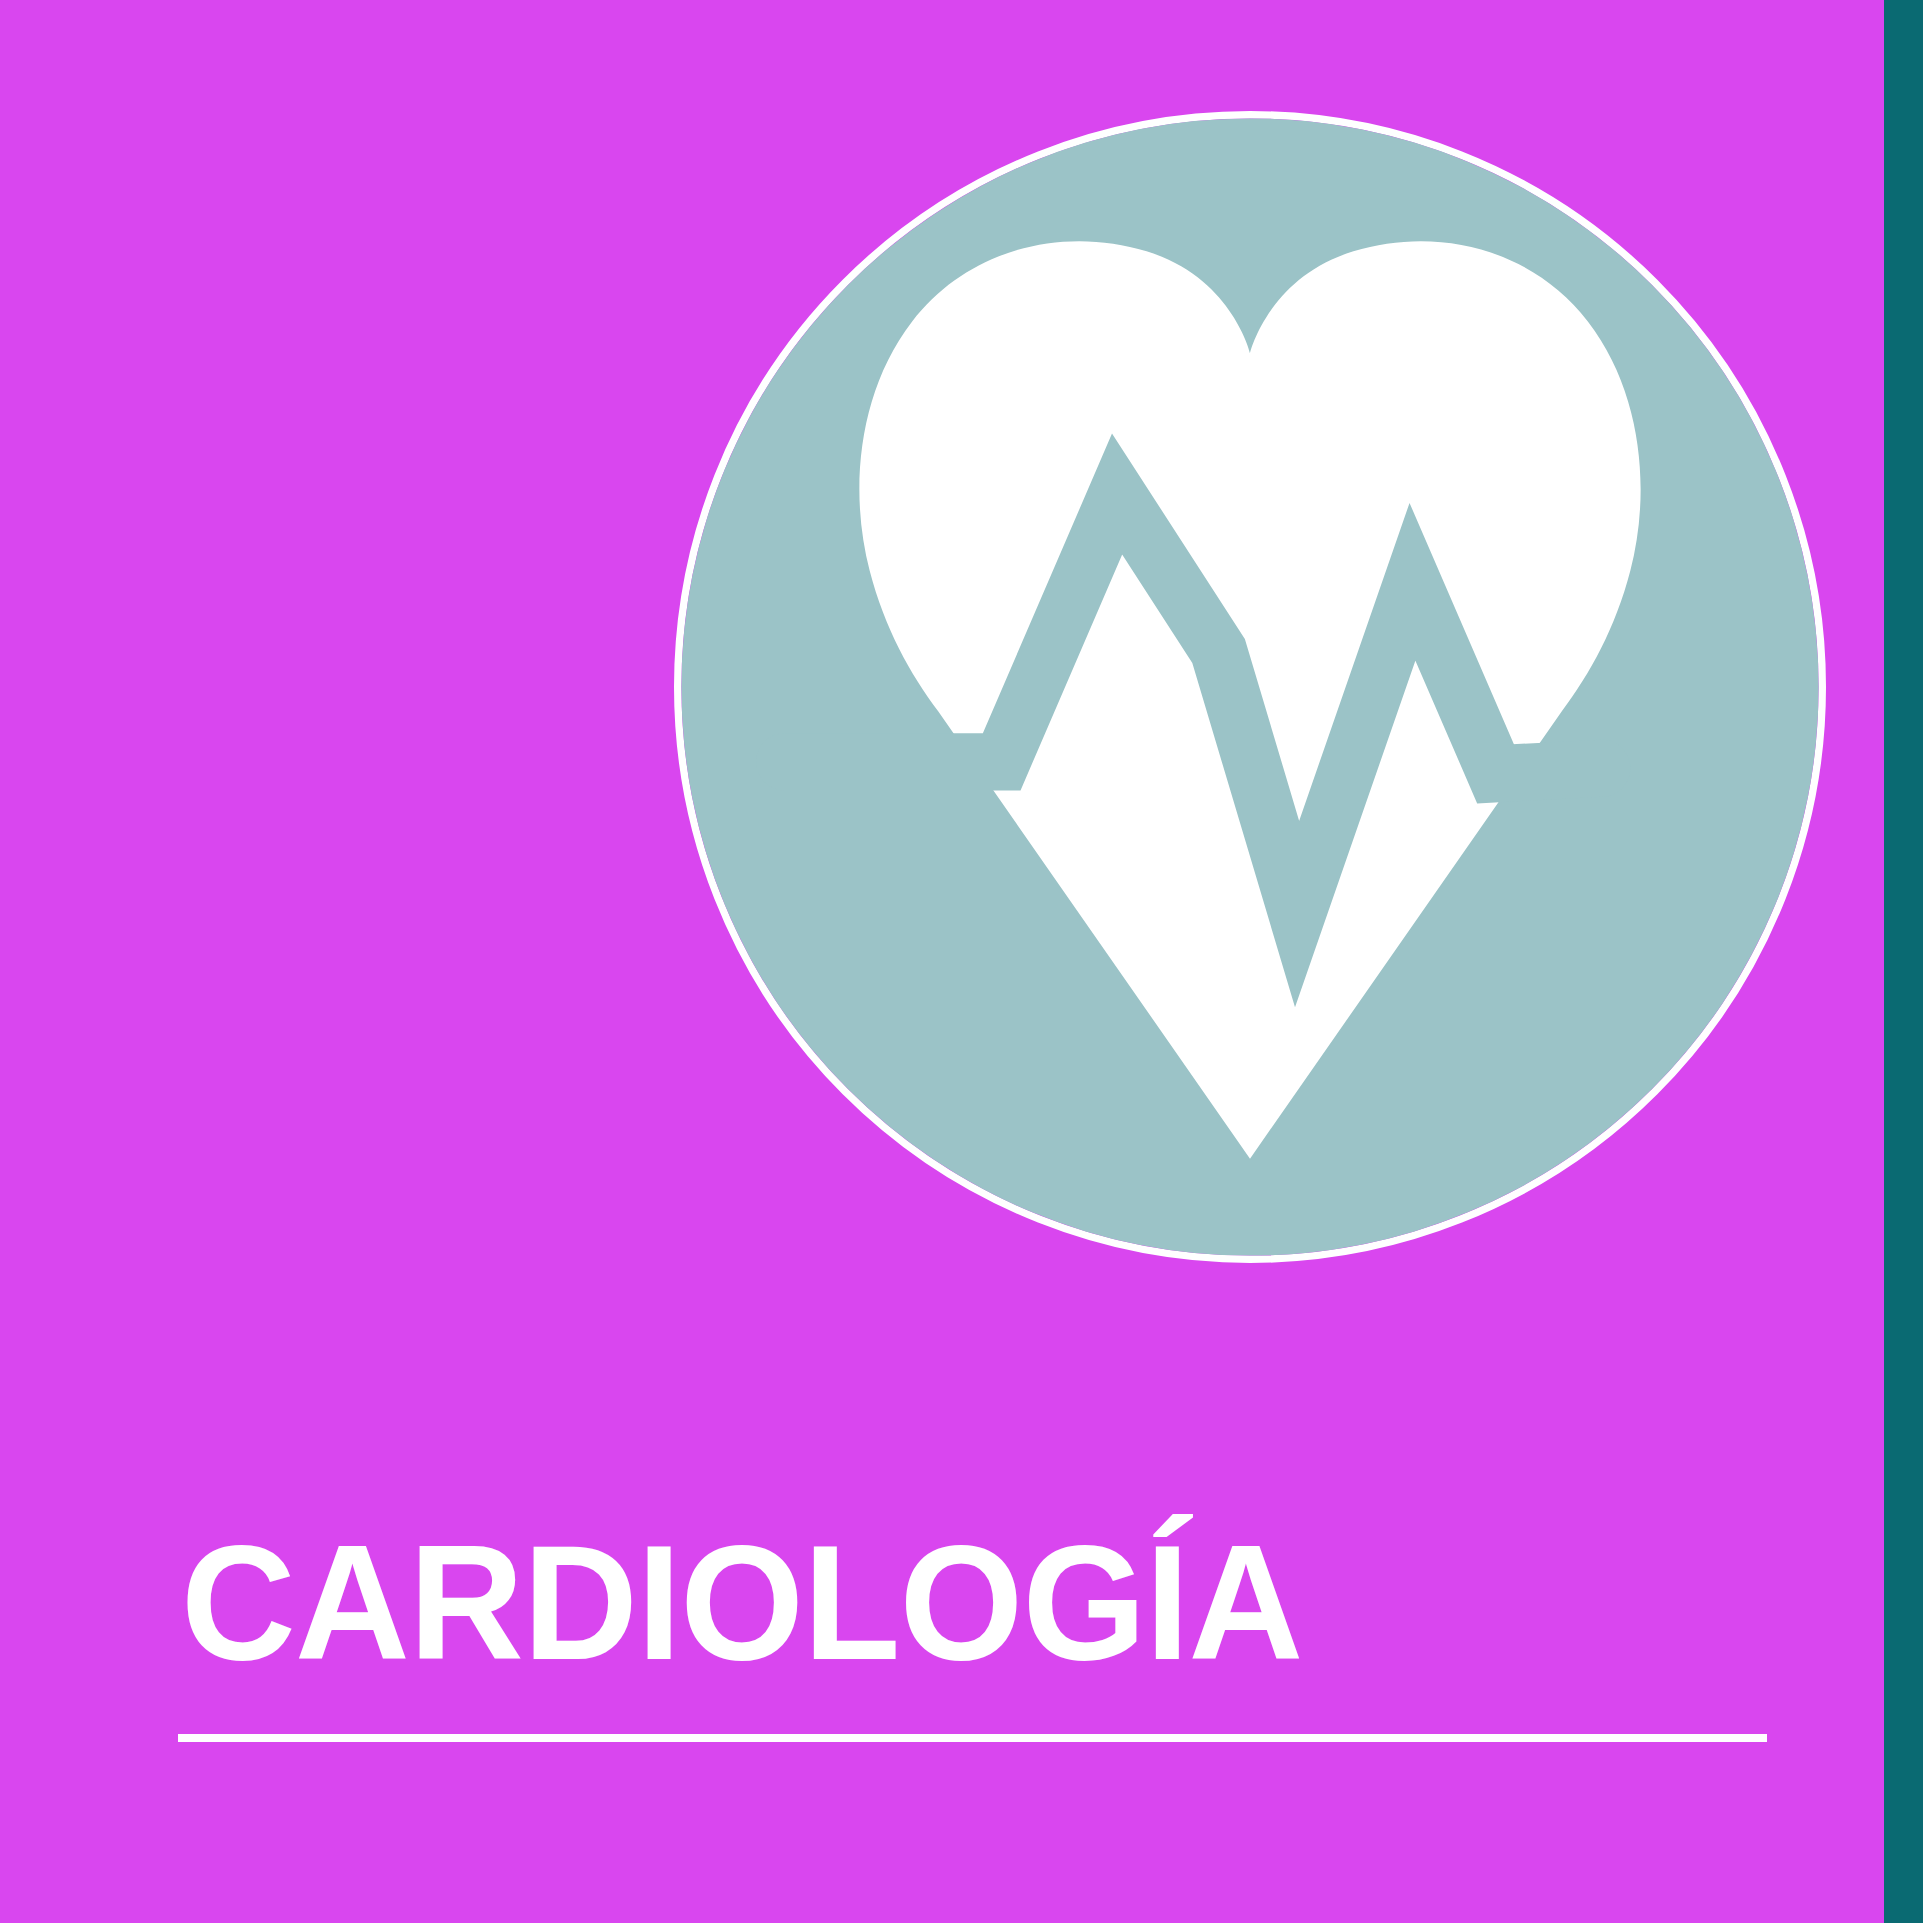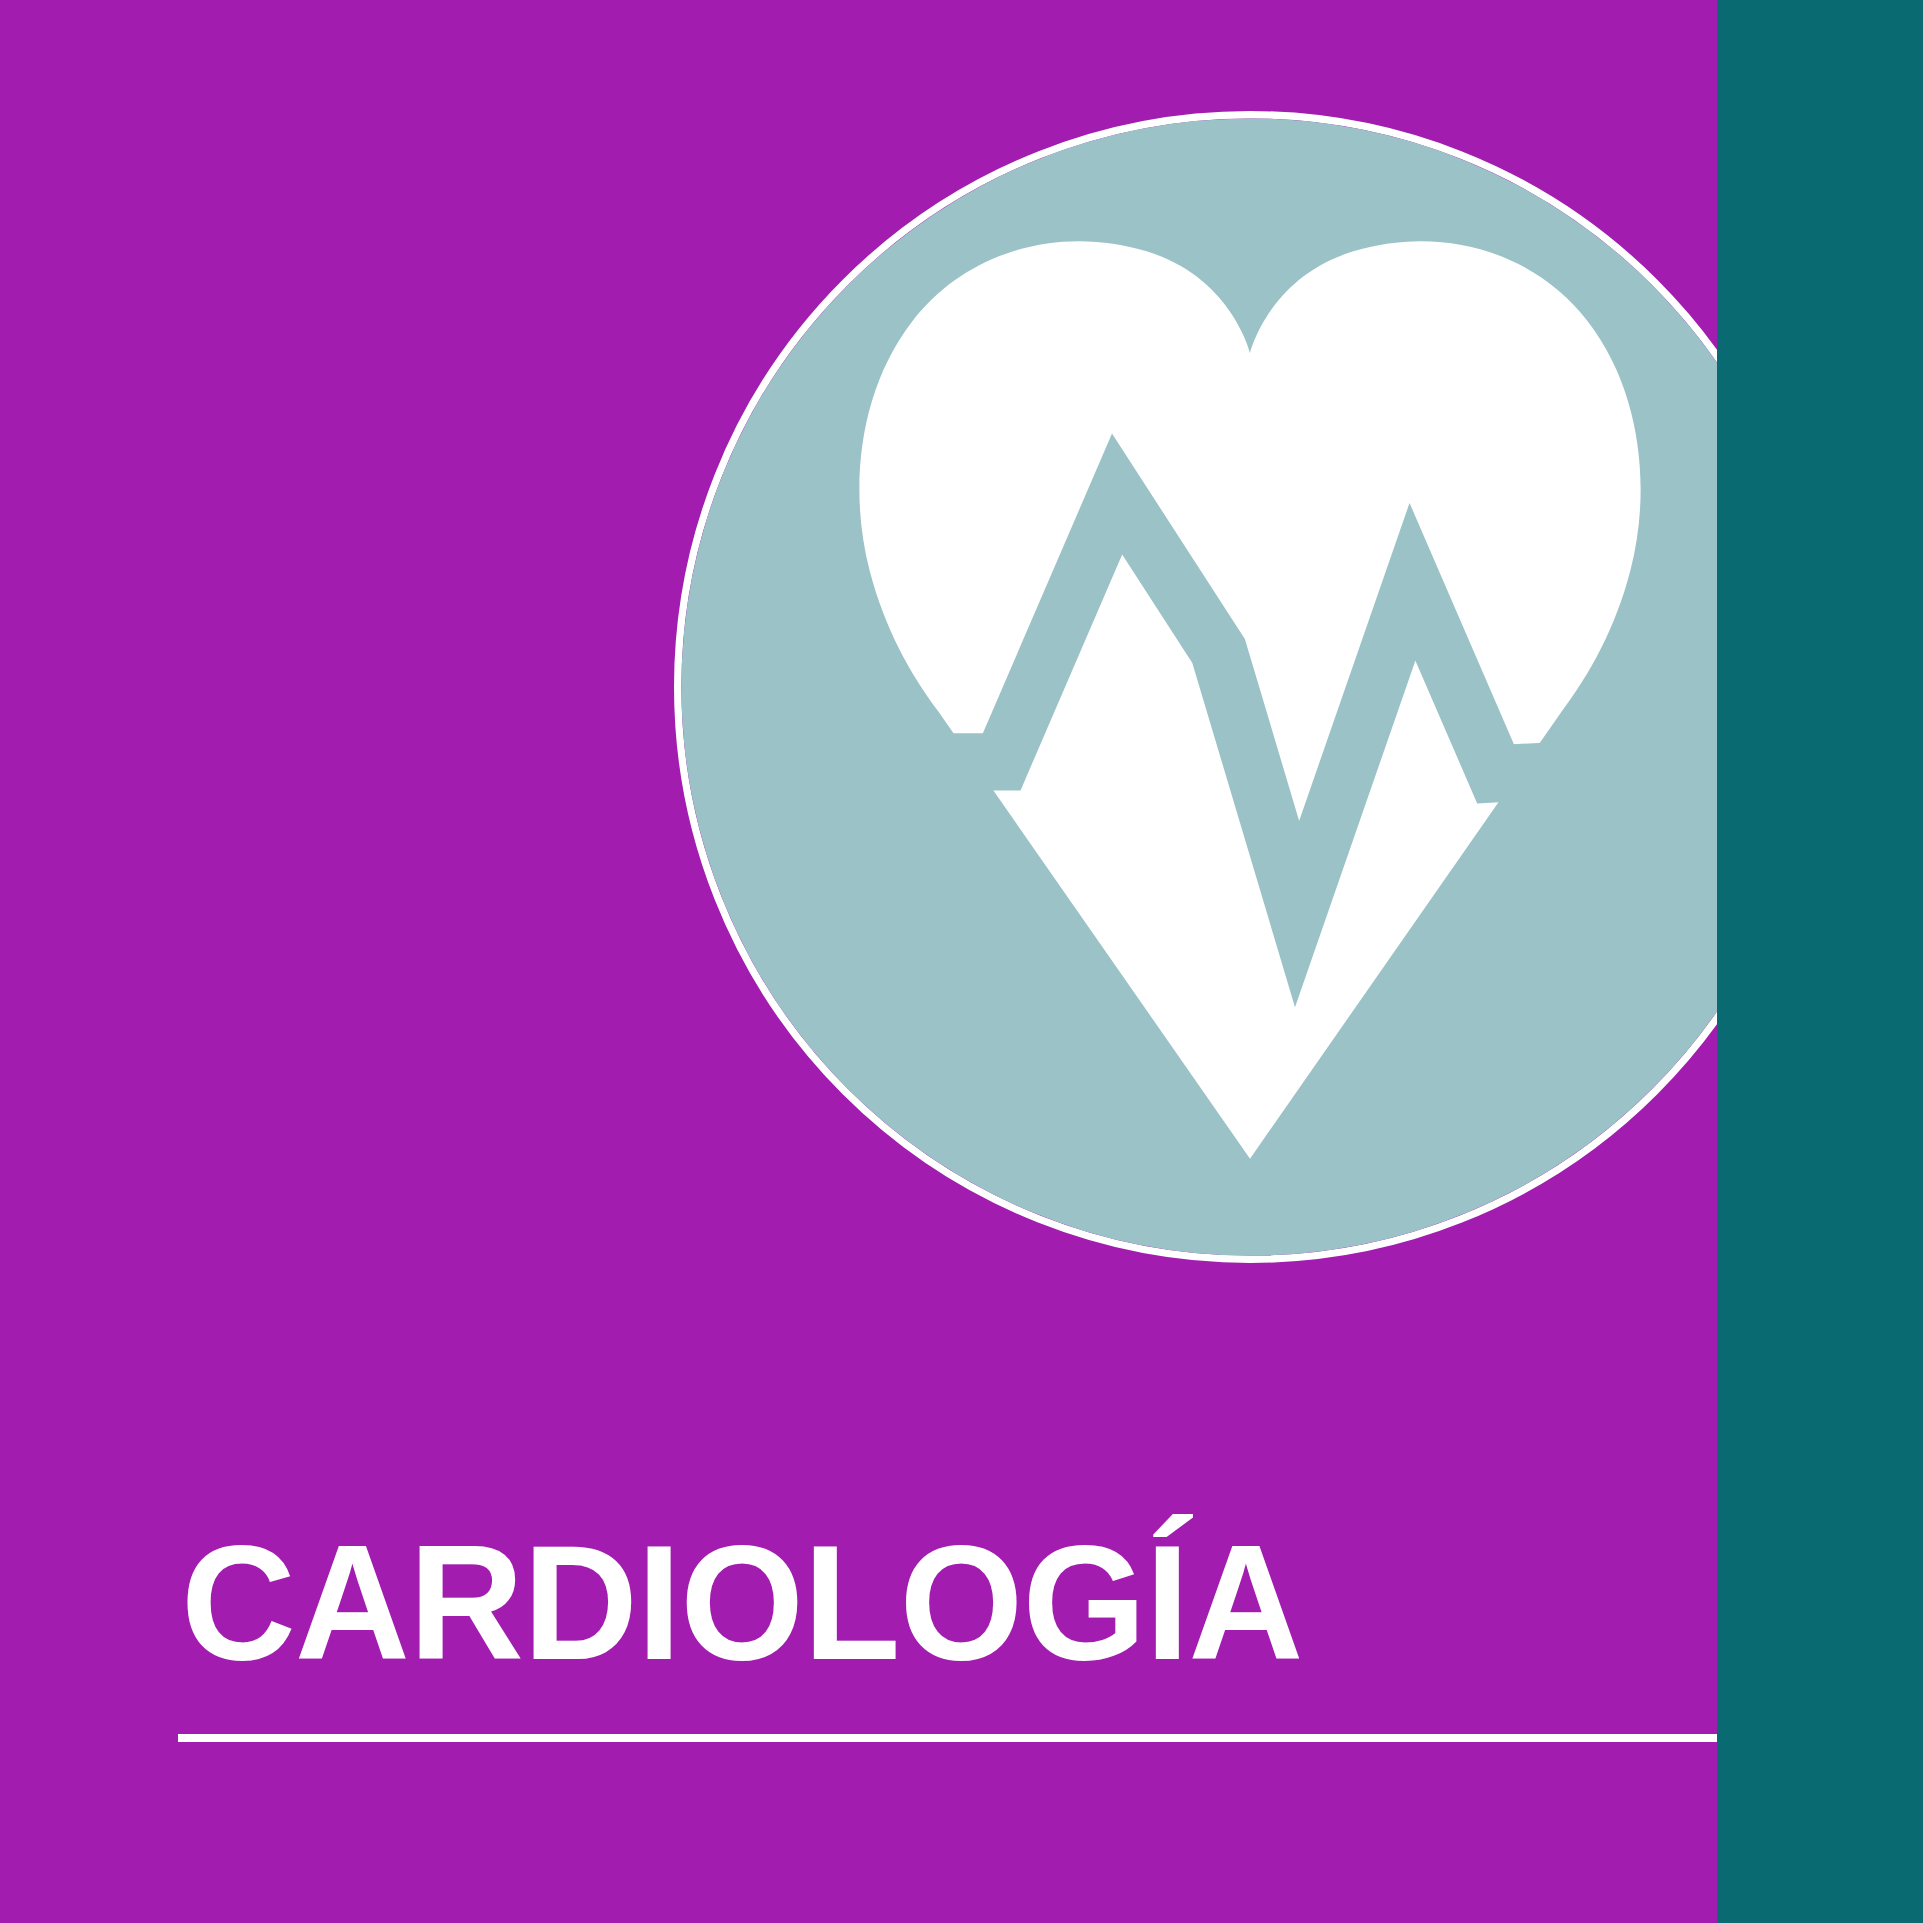--- a/index.html
+++ b/index.html
@@ -3,23 +3,23 @@
 <meta charset="utf-8">
 <title>Cardiología</title>
 <style>
   html, body {
     margin: 0;
     padding: 0;
     background: #0a6a72;
   }
   #poster {
     position: relative;
-    width: 1717px;
+    width: 1884px;
     height: 1923px;
-    background: #a21caf;
+    background: #d946ef;
     overflow: hidden;
     font-family: "Liberation Sans", "DejaVu Sans", sans-serif;
   }
 
   
   #emblem {
     position: absolute;
     left: 674px;
     top: 111px;
     width: 1152px;

